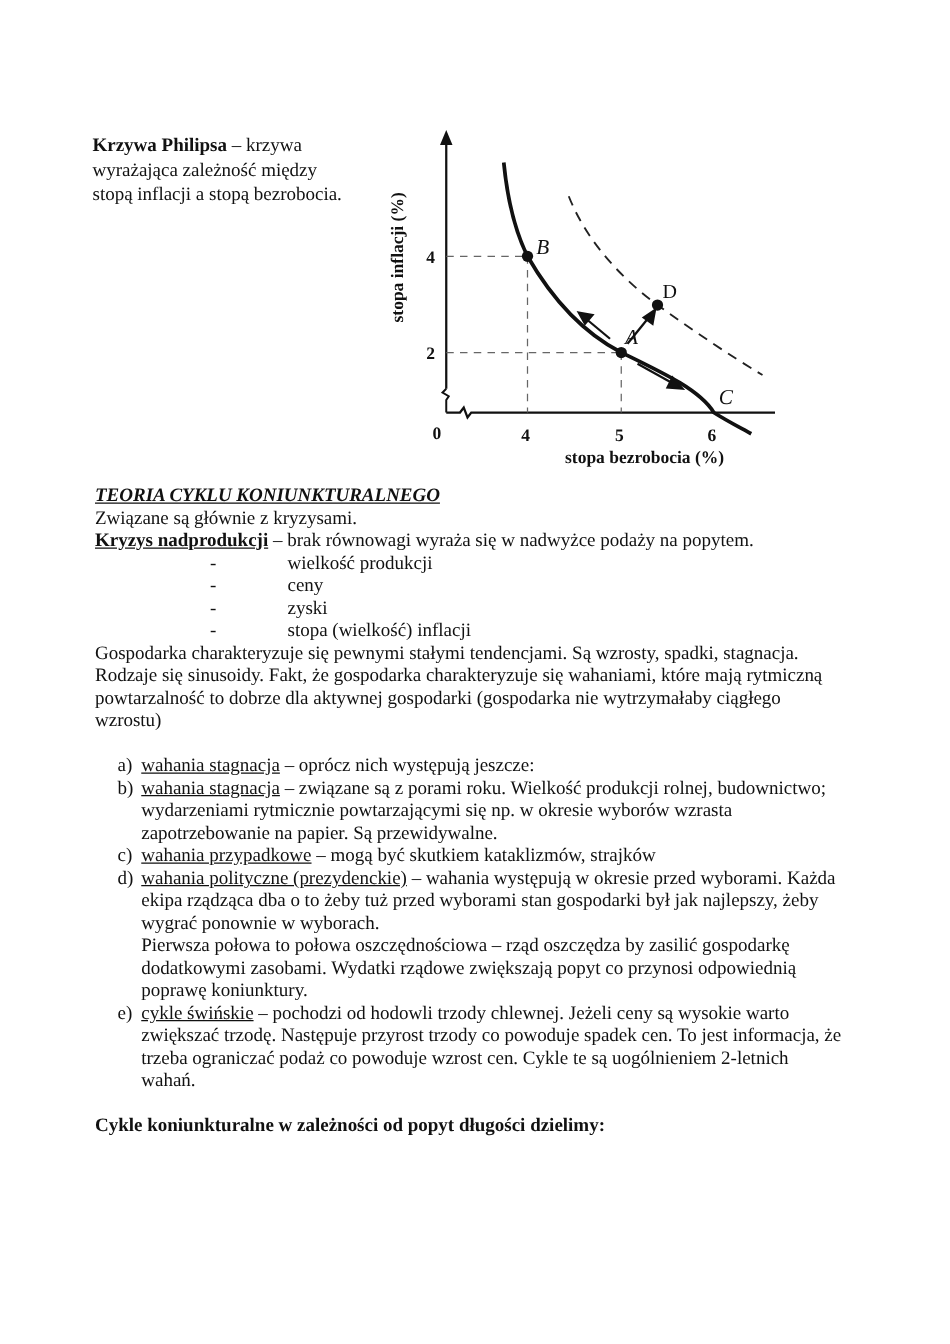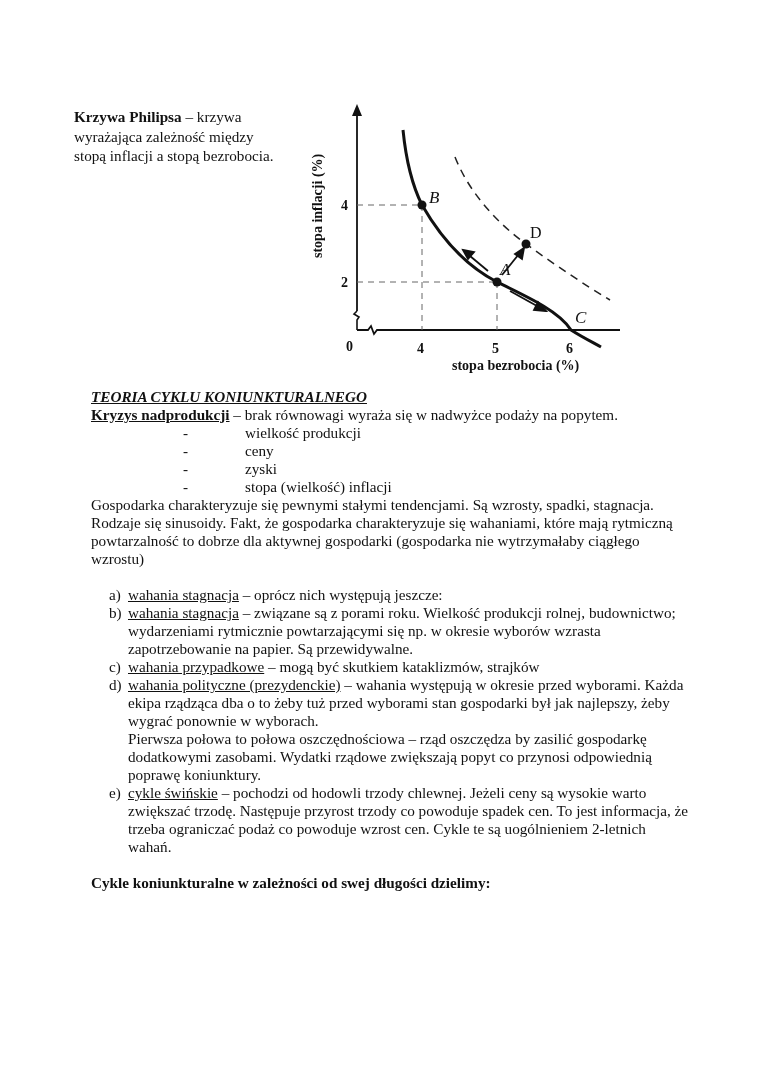--- a/index.html
+++ b/index.html
@@ -4,21 +4,21 @@
 <style>
   html, body { margin: 0; padding: 0; background: #ffffff; }
   body { width: 760px; height: 1075px; position: relative; overflow: hidden;
          font-family: "Liberation Serif", "DejaVu Serif", serif; color: #111; font-size: 15.2px; }
   .intro { position: absolute; left: 74px; top: 107px; width: 200px; line-height: 19.5px; }
   .b { font-weight: bold; }
   .u { text-decoration: underline; }
   .bi { font-weight: bold; font-style: italic; text-decoration: underline; }
   .chart { position: absolute; left: 300px; top: 95px; width: 330px; height: 290px; }
   .chart svg { display: block; }
-  .body { position: absolute; left: 91px; top: 388px; width: 600px; line-height: 18px; }
+  .body { position: absolute; left: 76px; top: 388px; width: 600px; line-height: 18px; }
   .body p { margin: 0; }
   .dash-list { margin: 0; padding: 0; list-style: none; }
   .dash-list li { position: relative; padding-left: 62px; margin-left: 92px; }
   .dash-list li .d { position: absolute; left: 0; }
   .gap { height: 18px; }
   .alpha { margin: 0; padding: 0; list-style: none; }
   .alpha li { position: relative; padding-left: 37px; margin-left: 0; }
   .alpha li .m { position: absolute; left: 18px; }
 </style>
 </head>
@@ -77,31 +77,32 @@
     <text x="341" y="210" font-size="14" font-weight="bold" fill="#111">4</text>
     <text x="341" y="287" font-size="14" font-weight="bold" fill="#111">2</text>
 
     <text x="452" y="370" font-size="14" font-weight="bold" fill="#111">stopa bezrobocia (%)</text>
     <text transform="translate(322,258) rotate(-90)" font-size="14" font-weight="bold" fill="#111">stopa inflacji (%)</text>
   </svg>
 </div>
 
 <div class="body">
   <p><span class="bi">TEORIA CYKLU KONIUNKTURALNEGO</span></p>
+  <p>Związane są głównie z kryzysami.</p>
   <p><span class="b u">Kryzys nadprodukcji</span><span> – brak równowagi wyraża się w nadwyżce podaży na popytem.</span></p>
   <ul class="dash-list">
     <li><span class="d">-</span><span>wielkość produkcji</span></li>
     <li><span class="d">-</span><span>ceny</span></li>
     <li><span class="d">-</span><span>zyski</span></li>
     <li><span class="d">-</span><span>stopa (wielkość) inflacji</span></li>
   </ul>
   <p>Gospodarka charakteryzuje się pewnymi stałymi tendencjami. Są wzrosty, spadki, stagnacja. Rodzaje się sinusoidy. Fakt, że gospodarka charakteryzuje się wahaniami, które mają rytmiczną powtarzalność to dobrze dla aktywnej gospodarki (gospodarka nie wytrzymałaby ciągłego wzrostu)</p>
   <div class="gap"></div>
   <ol class="alpha">
     <li><span class="m">a)</span><span class="u">wahania stagnacja</span><span> – oprócz nich występują jeszcze:</span></li>
     <li><span class="m">b)</span><span class="u">wahania stagnacja</span><span> – związane są z porami roku. Wielkość produkcji rolnej, budownictwo; wydarzeniami rytmicznie powtarzającymi się np. w okresie wyborów wzrasta zapotrzebowanie na papier. Są przewidywalne.</span></li>
     <li><span class="m">c)</span><span class="u">wahania przypadkowe</span><span> – mogą być skutkiem kataklizmów, strajków</span></li>
     <li><span class="m">d)</span><span class="u">wahania polityczne (prezydenckie)</span><span> – wahania występują w okresie przed wyborami. Każda ekipa rządząca dba o to żeby tuż przed wyborami stan gospodarki był jak najlepszy, żeby wygrać ponownie w wyborach.</span><br><span>Pierwsza połowa to połowa oszczędnościowa – rząd oszczędza by zasilić gospodarkę dodatkowymi zasobami. Wydatki rządowe zwiększają popyt co przynosi odpowiednią poprawę koniunktury.</span></li>
     <li><span class="m">e)</span><span class="u">cykle świńskie</span><span> – pochodzi od hodowli trzody chlewnej. Jeżeli ceny są wysokie warto zwiększać trzodę. Następuje przyrost trzody co powoduje spadek cen. To jest informacja, że trzeba ograniczać podaż co powoduje wzrost cen. Cykle te są uogólnieniem 2-letnich wahań.</span></li>
   </ol>
   <div class="gap"></div>
-  <p><span class="b">Cykle koniunkturalne w zależności od swej długości dzielimy:</span></p>
+  <p><span class="b">Cykle koniunkturalne w zależności od popyt długości dzielimy:</span></p>
 </div>
 
 </body></html>

